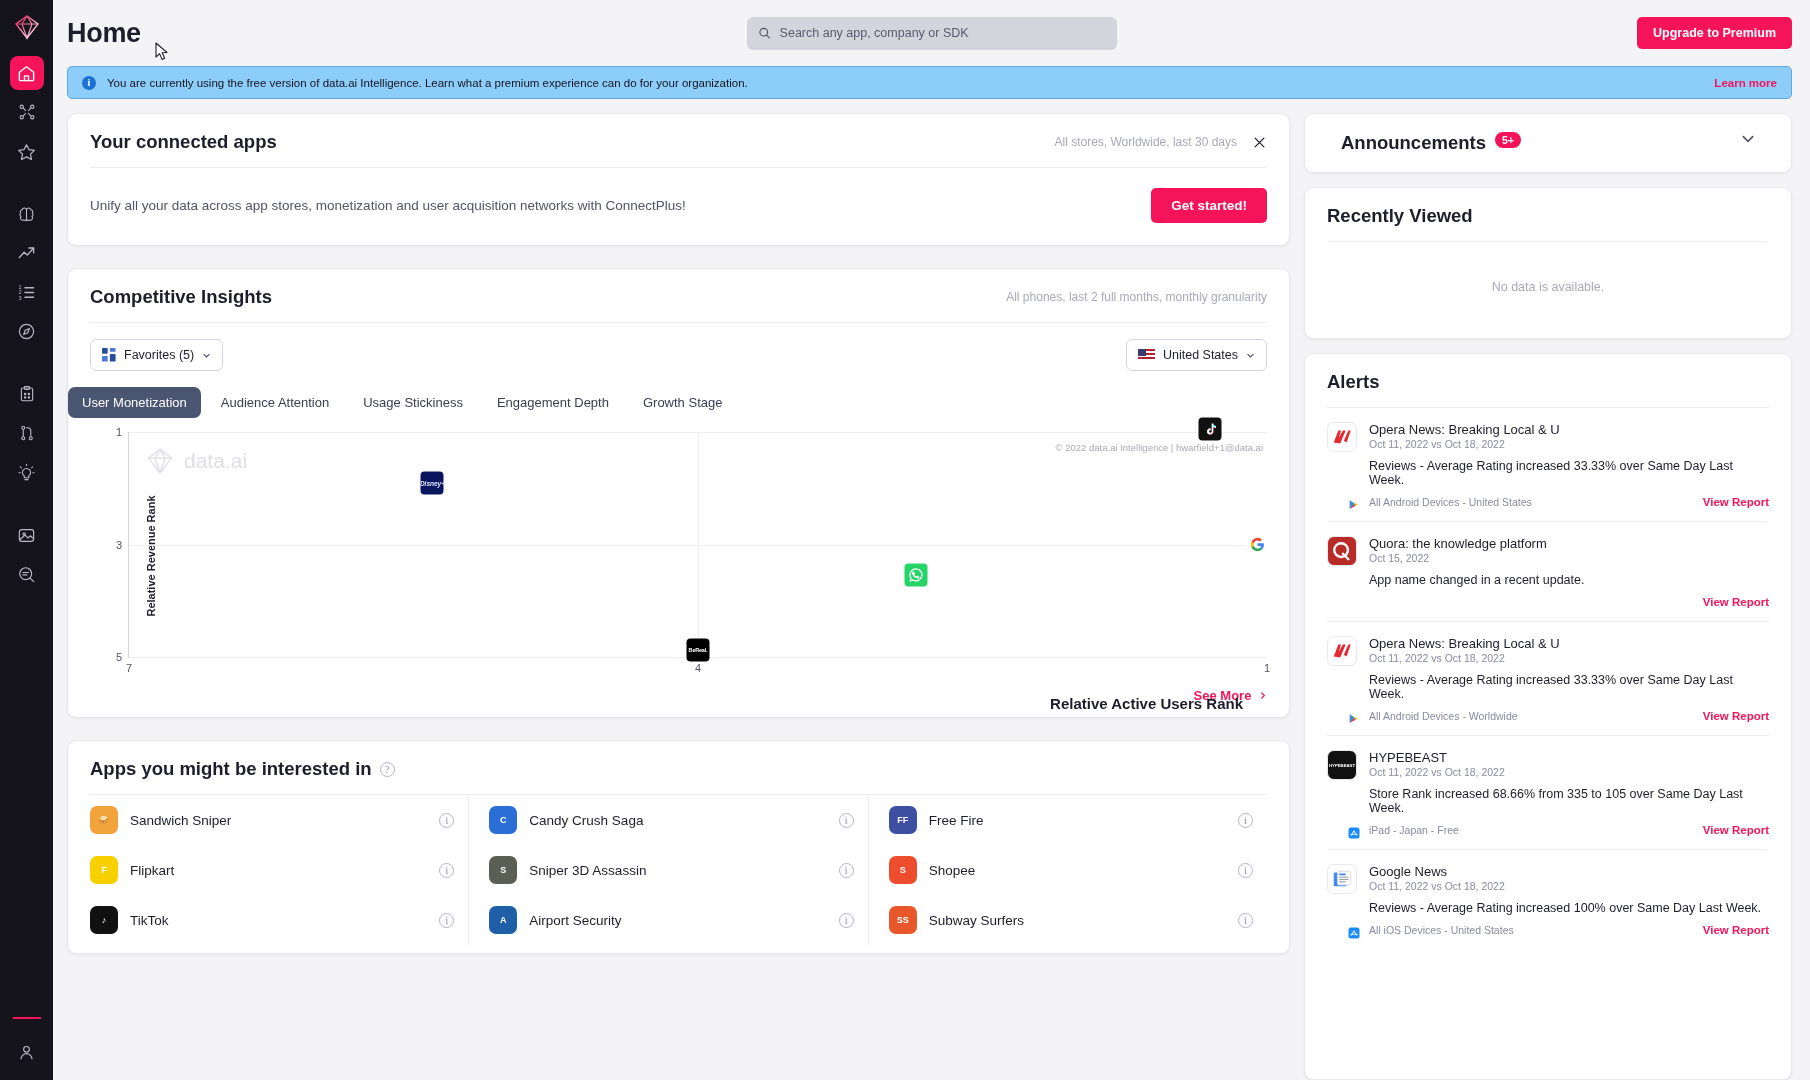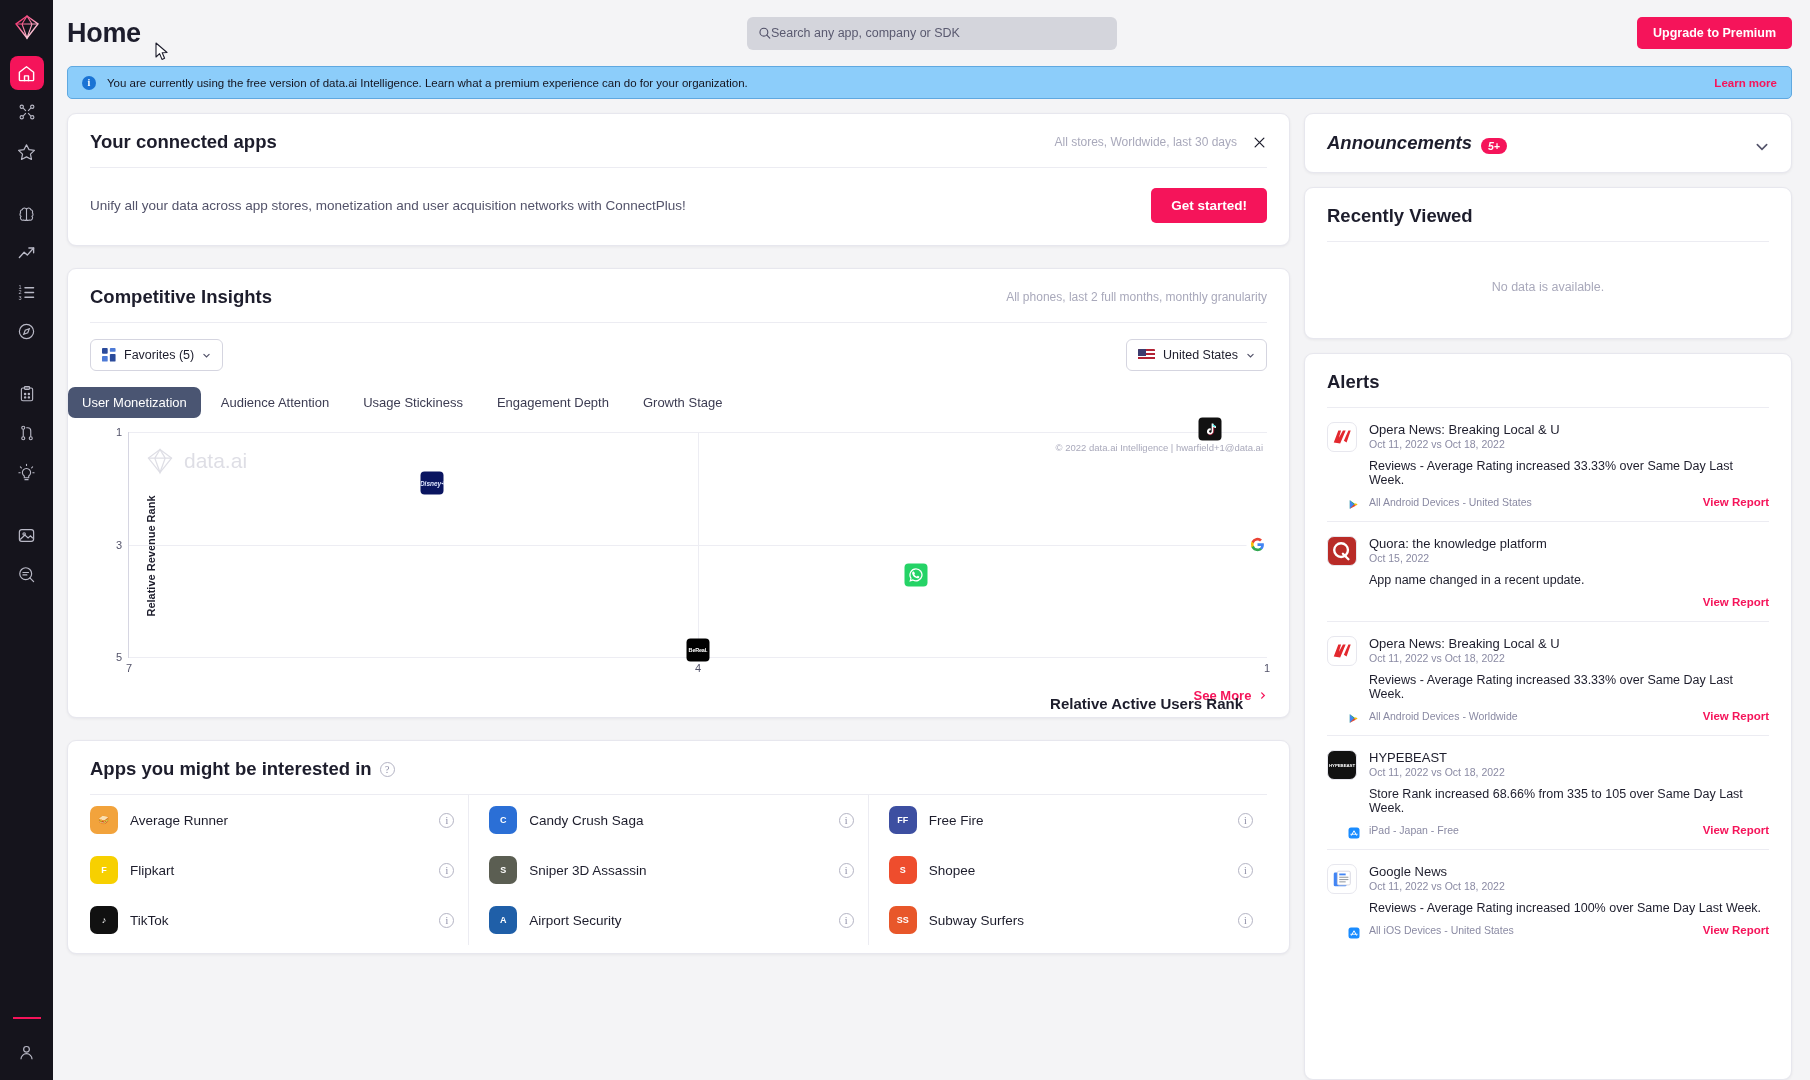--- a/index.html
+++ b/index.html
@@ -59,21 +59,21 @@
   .page-title {
     font-size: 27px; font-weight: bold; color: #1d1d2c;
     letter-spacing: -0.3px;
   }
   .cursor-arrow { position: absolute; left: 102px; top: 42px; }
   .search-box {
     position: absolute; left: 50%; transform: translateX(-50%);
     width: 370px; height: 33px;
     background: #d4d5dc; border-radius: 6px;
     display: flex; align-items: center; padding: 0 11px;
-    gap: 0; cursor: text;
+    gap: 9px; cursor: text;
   }
   .search-box input {
     border: none; outline: none; background: transparent;
     font-size: 12.5px; color: #53536a;
     font-family: "Liberation Sans", sans-serif;
     width: 100%;
   }
   .search-box input::placeholder { color: #5a5a70; }
   .upgrade-btn {
     margin-left: auto;
@@ -253,21 +253,21 @@
   .app-name { font-size: 13.5px; color: #1d1d2c; }
   .app-info { margin-left: auto; }
   .qmark {
     width: 15px; height: 15px; border-radius: 50%;
     border: 1.3px solid #b4b4c4; color: #8a8aa3;
     font-size: 10px; display: flex; align-items: center; justify-content: center;
     cursor: pointer; font-family: "Liberation Serif", serif;
   }
 
   
-  .ann-head { display: flex; align-items: flex-end; padding: 18px 22px; font-style: italic; }
+  .ann-head { display: flex; align-items: flex-start; padding: 18px 36px; }
   .badge-pink {
     background: #f5145a; color: #fff; border-radius: 9px;
     font-size: 10.5px; font-weight: bold; padding: 2px 7px; margin-left: 9px;
   }
   .no-data {
     text-align: center; font-size: 12.5px; color: #a9a9bb;
     padding: 38px 0 44px 0;
   }
   .alerts-card { flex: 1; display: flex; flex-direction: column; overflow: hidden; }
   .alerts-list {
@@ -570,21 +570,21 @@
       <div class="card">
         <div class="card-head">
           <div class="card-title">Apps you might be interested in</div>
           <div class="qmark" style="margin-left:8px;align-self:center">?</div>
         </div>
         <div class="card-rule"></div>
         <div class="apps-grid" id="apps-grid">
             <div class="apps-col">
               <div class="app-row">
                 <div class="app-icon" style="background:#f2a33c">🥪</div>
-                <div class="app-name">Average Runner</div>
+                <div class="app-name">Sandwich Sniper</div>
                 <div class="app-info">
                   <div class="qmark">i</div>
                 </div>
               </div>
               <div class="app-row">
                 <div class="app-icon" style="background:#f7d000">F</div>
                 <div class="app-name">Flipkart</div>
                 <div class="app-info">
                   <div class="qmark">i</div>
                 </div>

